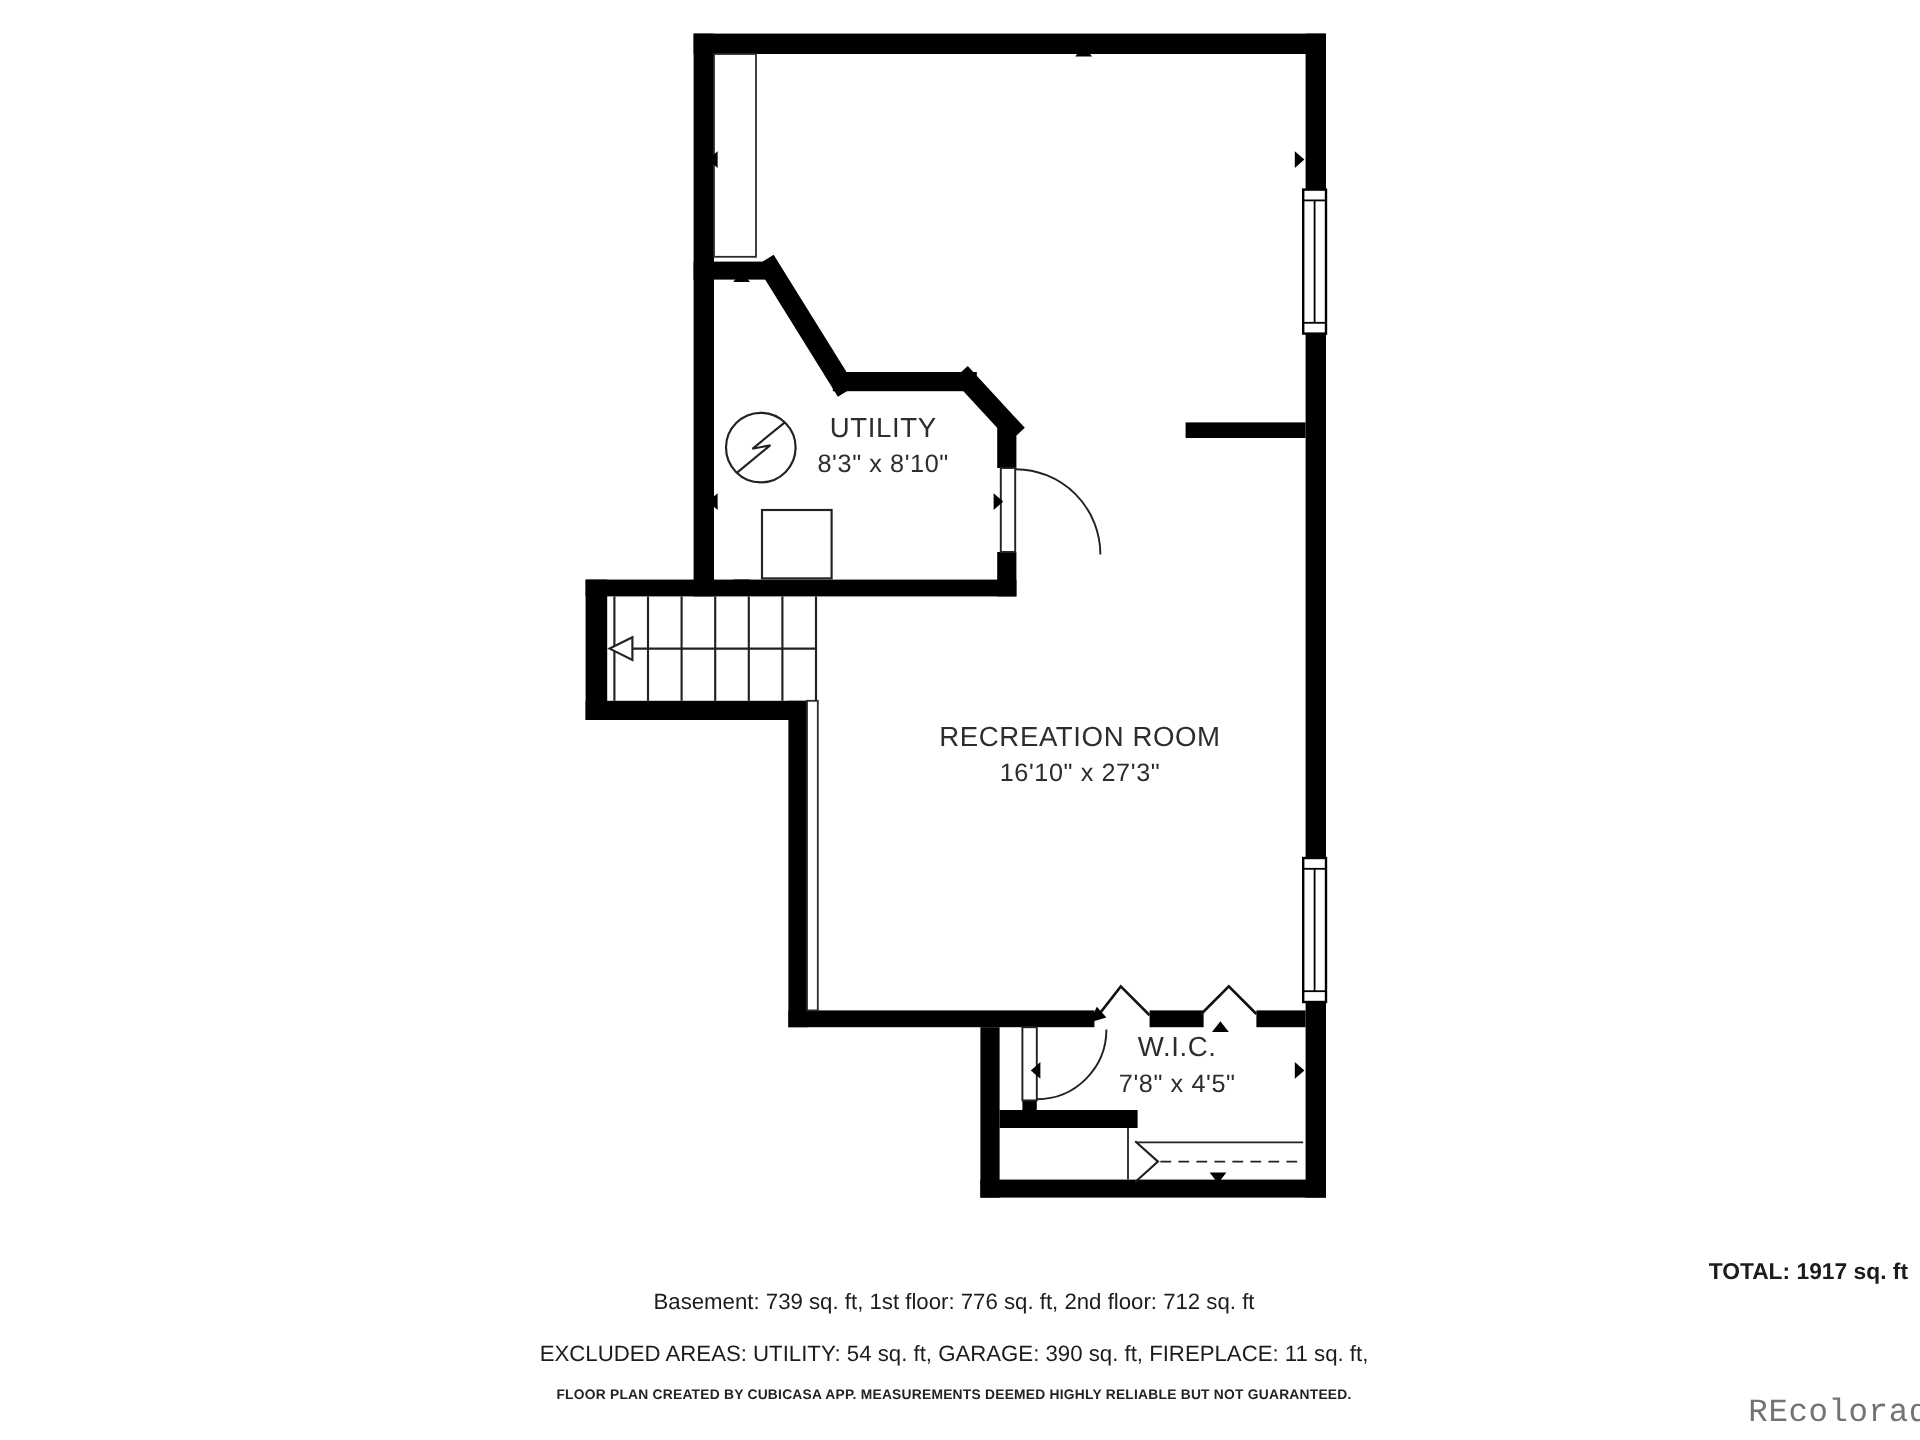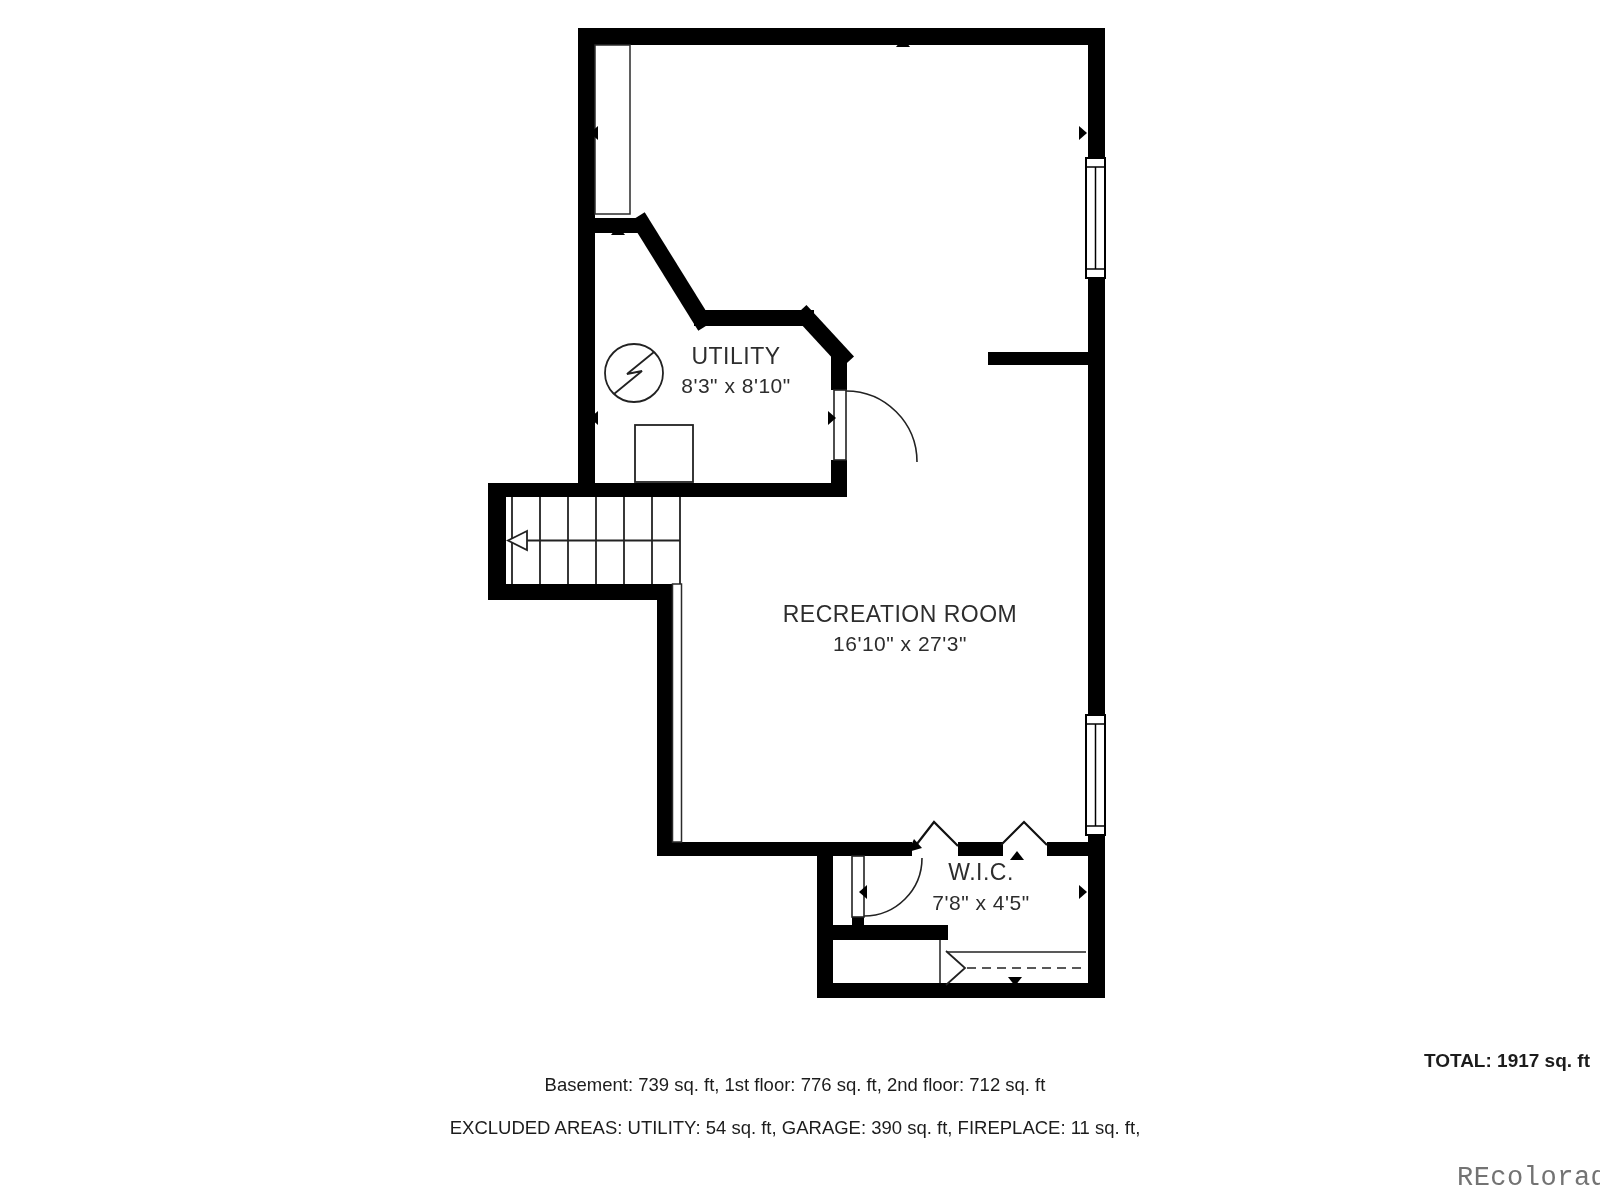--- a/index.html
+++ b/index.html
@@ -130,15 +130,16 @@
       <text x="900" y="622" class="room-name">RECREATION ROOM</text>
       <text x="900" y="651" class="room-dims">16'10" x 27'3"</text>
       <text x="981" y="880" class="room-name">W.I.C.</text>
       <text x="981" y="910" class="room-dims">7'8" x 4'5"</text>
     </g>
   </svg>
 
   <div class="summary-line summary-total" style="top:1049px;text-align:right;">TOTAL: 1917 sq. ft</div>
   <div class="summary-line" style="top:1073px;">Basement: 739 sq. ft, 1st floor: 776 sq. ft, 2nd floor: 712 sq. ft</div>
   <div class="summary-line" style="top:1096px;margin-top:20px;">EXCLUDED AREAS: UTILITY: 54 sq. ft, GARAGE: 390 sq. ft, FIREPLACE: 11 sq. ft,</div>
+  <div class="disclaimer" style="top:1157px;">FLOOR PLAN CREATED BY CUBICASA APP. MEASUREMENTS DEEMED HIGHLY RELIABLE BUT NOT GUARANTEED.</div>
 
   <div class="watermark">REcolorado</div>
 </div>
 
 </body></html>

